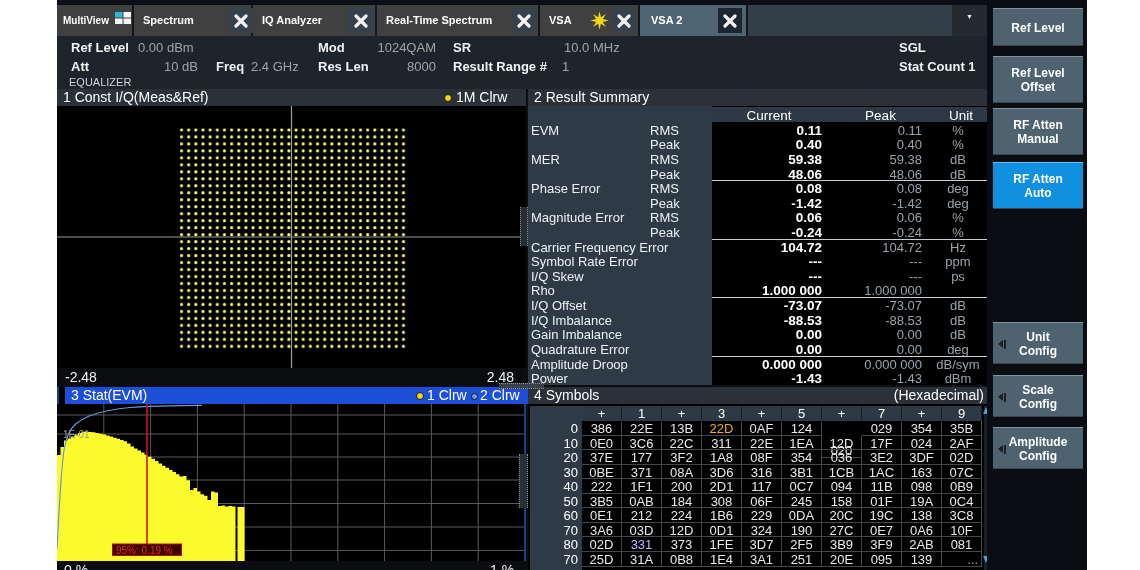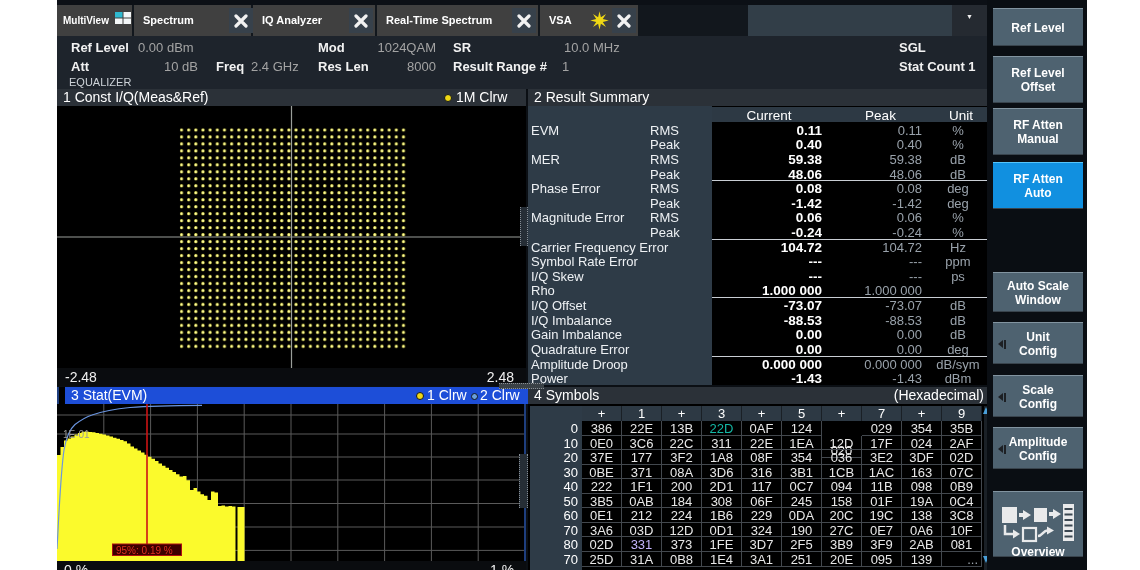--- a/index.html
+++ b/index.html
@@ -74,20 +74,28 @@
         </svg>
       <span class="xbtn" style="left:72px;">
           <svg width="14" height="14" viewBox="0 0 14 14">
             <path d="M2 2 L12 12 M12 2 L2 12" stroke="#f2f2f2" stroke-width="3.2" stroke-linecap="round"></path>
           </svg>
         </span>
       </div>
     <div class="tab" style="left:320px;width:161px;">
         <span class="lbl" style="left:9px;">Real-Time Spectrum</span>
         <span class="xbtn" style="left:135px;">
+          <svg width="14" height="14" viewBox="0 0 14 14">
+            <path d="M2 2 L12 12 M12 2 L2 12" stroke="#f2f2f2" stroke-width="3.2" stroke-linecap="round"></path>
+          </svg>
+        </span>
+      </div>
+    <div class="tab active" style="left:583px;width:106px;">
+        <span class="lbl" style="left:11px;">VSA 2</span>
+        <span class="xbtn" style="left:78px;">
           <svg width="14" height="14" viewBox="0 0 14 14">
             <path d="M2 2 L12 12 M12 2 L2 12" stroke="#f2f2f2" stroke-width="3.2" stroke-linecap="round"></path>
           </svg>
         </span>
       </div>
     <div class="abs" style="left:691px;top:5px;width:204px;height:31px;background:#323e48;"></div>
     <div class="abs" style="left:895px;top:5px;width:35px;height:31px;background:#252a31;color:#eee;">
         <span style="position:absolute;left:14px;top:8px;font-size:7px;">▼</span>
       </div>
   </div>
@@ -274,21 +282,21 @@
 <div class="sym-hd" style="left:214px;top:19px;width:40px;height:15px;">+</div>
 <div class="sym-hd" style="left:254px;top:19px;width:40px;height:15px;">5</div>
 <div class="sym-hd" style="left:294px;top:19px;width:40px;height:15px;">+</div>
 <div class="sym-hd" style="left:334px;top:19px;width:40px;height:15px;">7</div>
 <div class="sym-hd" style="left:374px;top:19px;width:40px;height:15px;">+</div>
 <div class="sym-hd" style="left:414px;top:19px;width:40px;height:15px;">9</div>
 <div class="abs" style="left:2px;top:34.0px;width:48px;text-align:right;color:#fff;font-size:13px;">0</div>
 <div class="sym-c" style="left:54px;top:34.0px;width:40px;height:14.55px;color:#e8e8e8;">386</div>
 <div class="sym-c" style="left:94px;top:34.0px;width:40px;height:14.55px;color:#e8e8e8;">22E</div>
 <div class="sym-c" style="left:134px;top:34.0px;width:40px;height:14.55px;color:#e8e8e8;">13B</div>
-<div class="sym-c" style="left:174px;top:34.0px;width:40px;height:14.55px;color:#14b8a6;">22D</div>
+<div class="sym-c" style="left:174px;top:34.0px;width:40px;height:14.55px;color:#eab308;">22D</div>
 <div class="sym-c" style="left:214px;top:34.0px;width:40px;height:14.55px;color:#e8e8e8;">0AF</div>
 <div class="sym-c" style="left:254px;top:34.0px;width:40px;height:14.55px;color:#e8e8e8;">124</div>
 <div class="sym-c" style="left:294px;top:34.0px;width:40px;height:14.55px;color:#e8e8e8;margin-top:22px;">020</div>
 <div class="sym-c" style="left:334px;top:34.0px;width:40px;height:14.55px;color:#e8e8e8;">029</div>
 <div class="sym-c" style="left:374px;top:34.0px;width:40px;height:14.55px;color:#e8e8e8;">354</div>
 <div class="sym-c" style="left:414px;top:34.0px;width:40px;height:14.55px;color:#e8e8e8;">35B</div>
 <div class="abs" style="left:2px;top:48.5px;width:48px;text-align:right;color:#fff;font-size:13px;">10</div>
 <div class="sym-c" style="left:54px;top:48.5px;width:40px;height:14.55px;color:#e8e8e8;">0E0</div>
 <div class="sym-c" style="left:94px;top:48.5px;width:40px;height:14.55px;color:#e8e8e8;">3C6</div>
 <div class="sym-c" style="left:134px;top:48.5px;width:40px;height:14.55px;color:#e8e8e8;">22C</div>
@@ -400,48 +408,29 @@
 </div>
 <div class="skey" style="top:56px;height:47px;">
         <span class="txt" style="top:9px;line-height:14px;">Ref Level<br>Offset</span>
 </div>
 <div class="skey" style="top:108px;height:47px;">
         <span class="txt" style="top:9px;line-height:14px;">RF Atten<br>Manual</span>
 </div>
 <div class="skey blue" style="top:162px;height:47px;">
         <span class="txt" style="top:9px;line-height:14px;">RF Atten<br>Auto</span>
 </div>
-<div class="skey" style="top:272px;height:40px;">
-        <span class="txt" style="top:6px;line-height:14px;">Auto Scale<br>Window</span>
-</div>
 <div class="skey" style="top:322px;height:42px;">
         <span class="txt" style="top:7px;line-height:14px;">Unit<br>Config</span>
 <span class="abs" style="left:5px;top:17px;width:0;height:0;border-top:4px solid transparent;border-bottom:4px solid transparent;border-right:5px solid #1d2024;"></span>
         <span class="abs" style="left:11px;top:17px;width:1.5px;height:9px;background:#1d2024;"></span>
 </div>
 <div class="skey" style="top:375px;height:42px;">
         <span class="txt" style="top:7px;line-height:14px;">Scale<br>Config</span>
 <span class="abs" style="left:5px;top:17px;width:0;height:0;border-top:4px solid transparent;border-bottom:4px solid transparent;border-right:5px solid #1d2024;"></span>
         <span class="abs" style="left:11px;top:17px;width:1.5px;height:9px;background:#1d2024;"></span>
 </div>
 <div class="skey" style="top:427px;height:42px;">
         <span class="txt" style="top:7px;line-height:14px;">Amplitude<br>Config</span>
 <span class="abs" style="left:5px;top:17px;width:0;height:0;border-top:4px solid transparent;border-bottom:4px solid transparent;border-right:5px solid #1d2024;"></span>
         <span class="abs" style="left:11px;top:17px;width:1.5px;height:9px;background:#1d2024;"></span>
 </div>
-<div class="skey" style="top:491px;height:66px;">
- <svg class="abs" style="left:9px;top:11px;" width="72" height="40" viewBox="0 0 72 40">
-  <rect x="0" y="4" width="15" height="16" fill="#e9eaeb"></rect>
-  <polygon points="17,10 21,10 21,7 29,12 21,17 21,14 17,14" fill="#e9eaeb"></polygon>
-  <rect x="32" y="5" width="13" height="14" fill="#e9eaeb"></rect>
-  <polygon points="47,9 51,9 51,6 59,11 51,16 51,13 47,13" fill="#e9eaeb"></polygon>
-  <rect x="61" y="1" width="11" height="37" fill="#e9eaeb"></rect>
-  <path d="M62.5 6 H70.5 M62.5 11.5 H70.5 M62.5 17 H70.5 M62.5 22.5 H70.5 M62.5 28 H70.5 M62.5 33.5 H70.5" stroke="#3a4650" stroke-width="2"></path>
-  <path d="M3 22 V31 H11" stroke="#e9eaeb" stroke-width="2.5" fill="none"></path>
-  <polygon points="11,26.5 11,35.5 18,31" fill="#e9eaeb"></polygon>
-  <rect x="21" y="25" width="13" height="13" fill="none" stroke="#e9eaeb" stroke-width="2.2"></rect>
-  <path d="M36 33 C 40 33, 41 28, 45 27.5" stroke="#e9eaeb" stroke-width="2.5" fill="none"></path>
-  <polygon points="45,23.5 45,31.5 52,27.5" fill="#e9eaeb"></polygon>
- </svg>
- <span class="txt" style="top:53px;">Overview</span>
-</div>
 </div>
 </div>
 
 </body></html>

